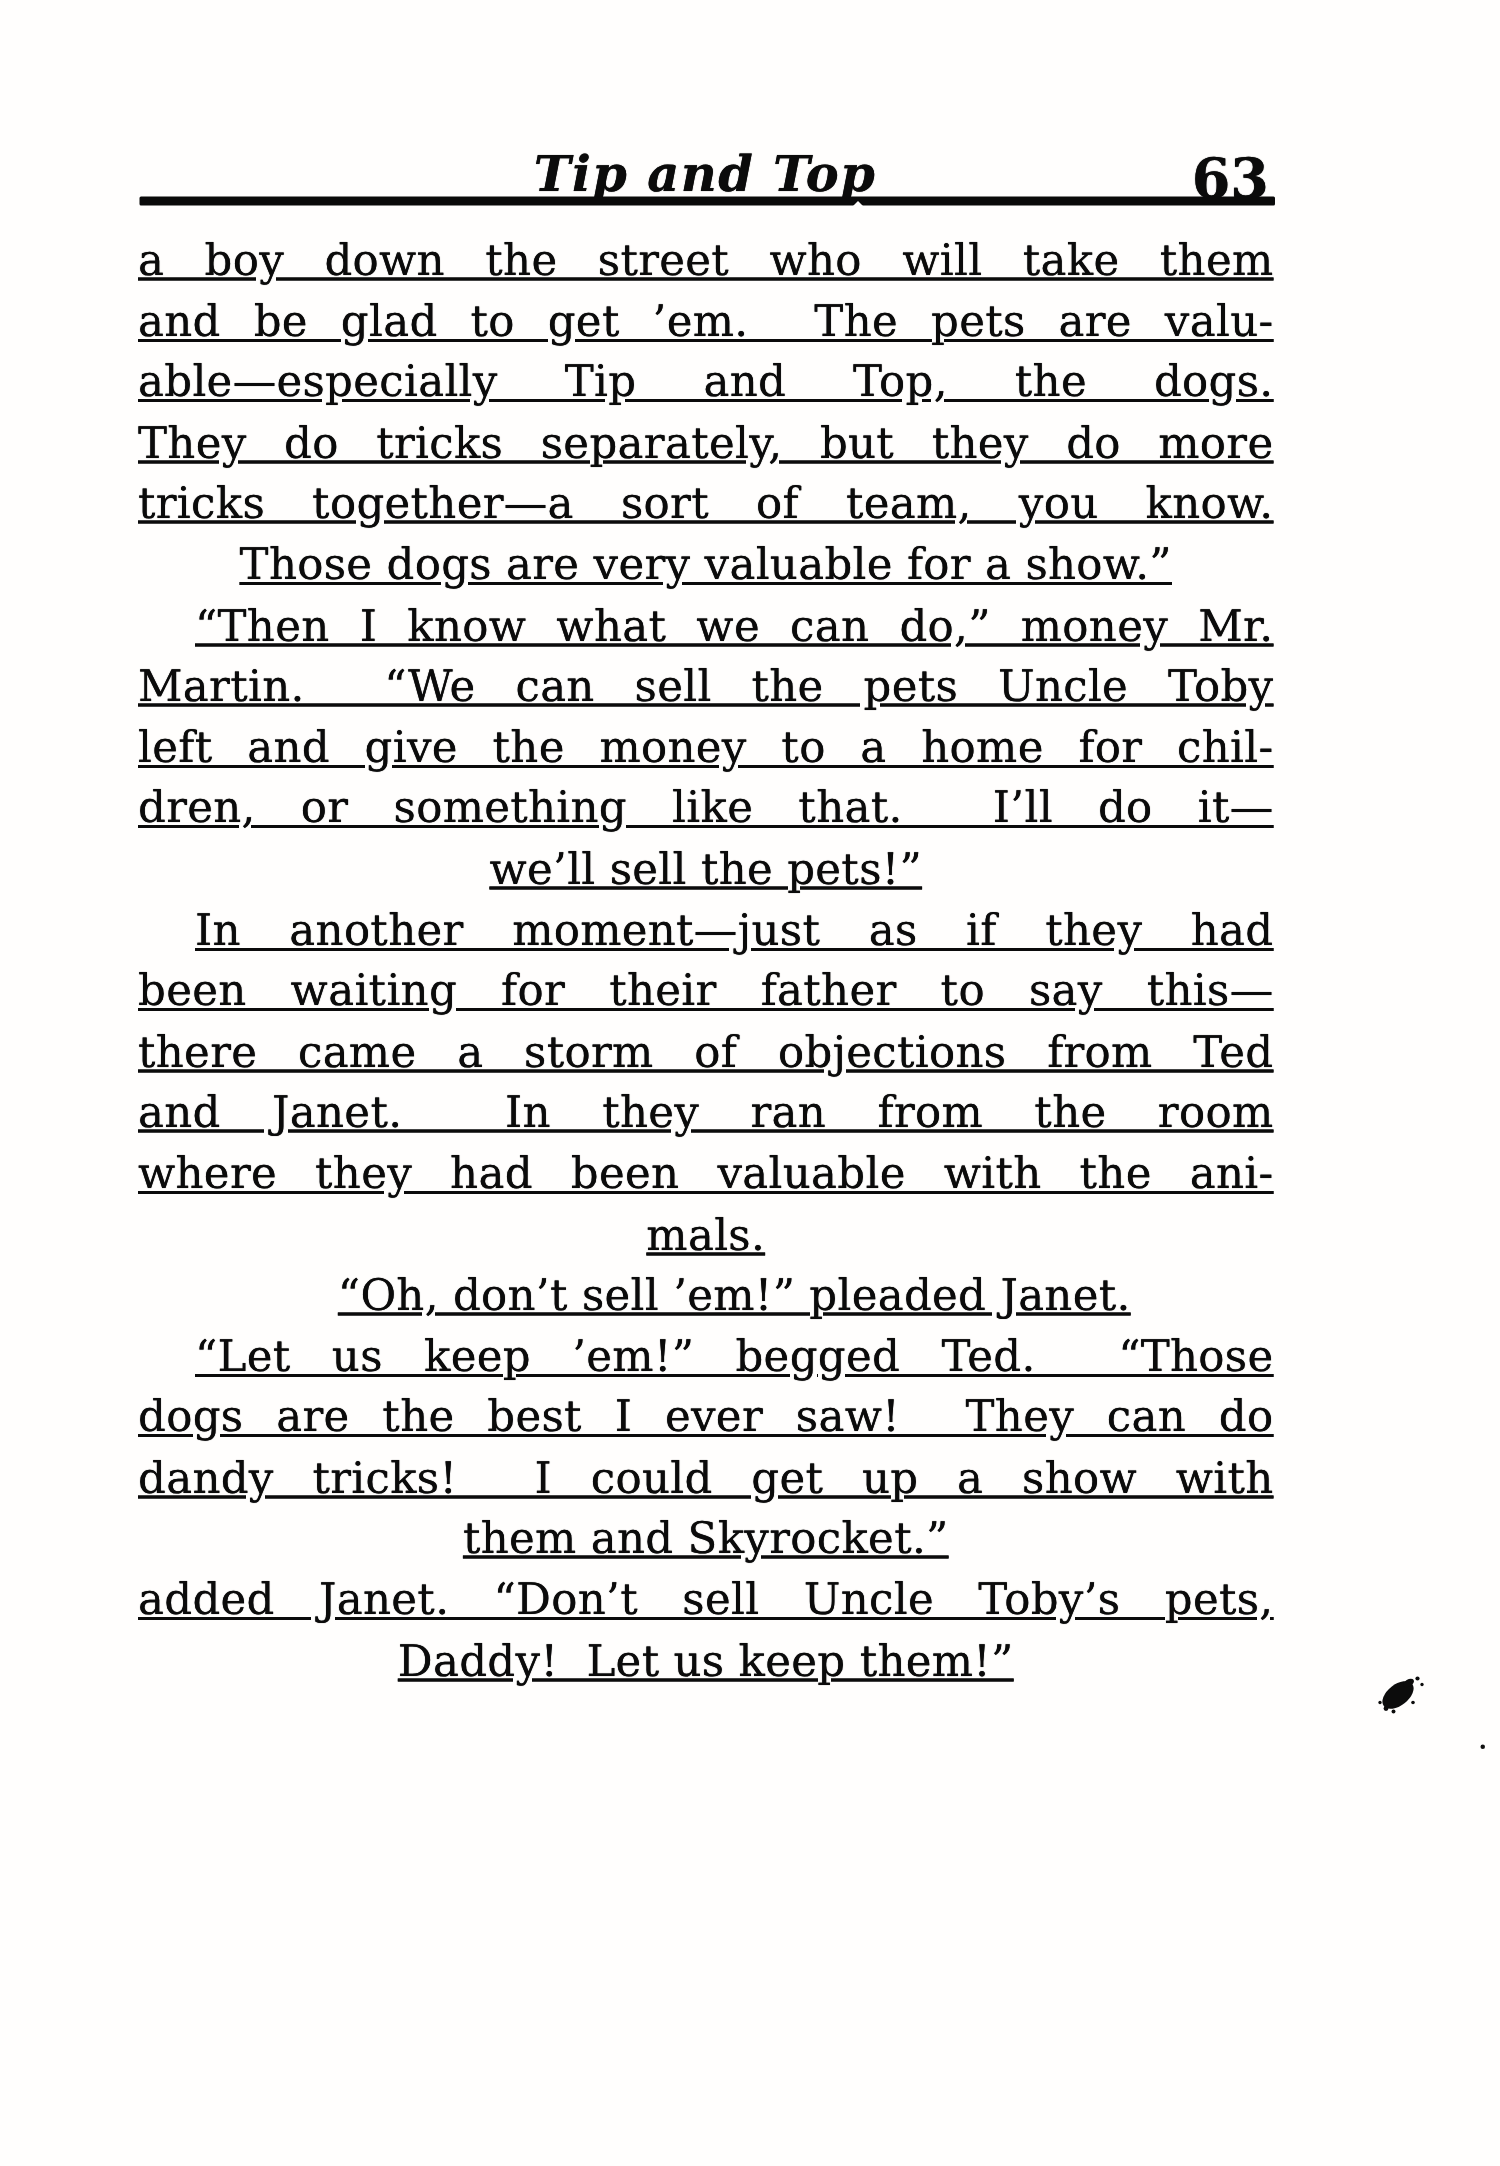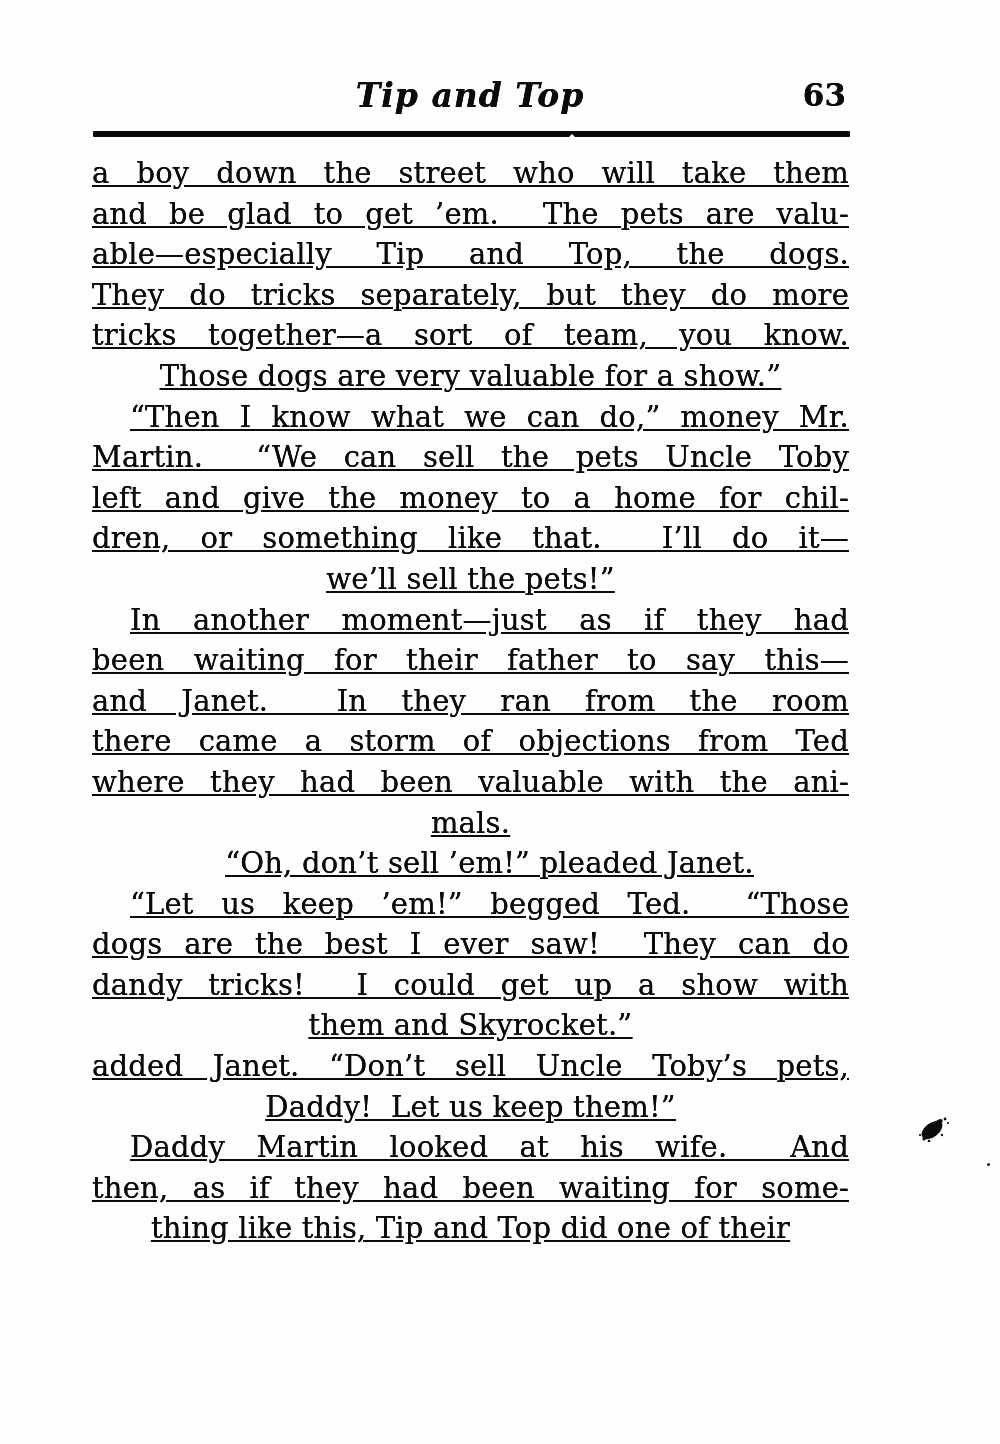--- a/index.html
+++ b/index.html
@@ -9,40 +9,40 @@
     width: 1000px;
     height: 1444px;
     background: #fffefd;
     color: #0b0b0b;
     font-family: "DejaVu Serif", "Liberation Serif", serif;
     overflow: hidden;
   }
   .running-head {
     position: absolute;
     left: 92px;
-    top: 76px;
+    top: 96px;
     width: 756px;
     height: 46px;
   }
   .head-title {
     position: absolute;
     left: 0; right: 0;
     text-align: center;
     font-style: italic;
     font-weight: bold;
     font-size: 33px;
     letter-spacing: 1px;
     text-shadow: 0 0 0.5px #000;
   }
   .head-pagenum {
     position: absolute;
     right: 2px;
     top: 1px;
     font-weight: bold;
-    font-size: 31px;
+    font-size: 37px;
     text-shadow: 0 0 0.6px #000;
   }
   .head-rule {
     position: absolute;
     left: 93px;
     top: 131px;
     width: 757px;
     height: 6px;
     background: #0a0a0a;
     border-radius: 1px;
@@ -122,42 +122,37 @@
       <div>
         <div class="line indent">“Then I know what we can do,” money Mr.</div>
         <div class="line">Martin.&nbsp; “We can sell the pets Uncle Toby</div>
         <div class="line">left and give the money to a home for chil-</div>
         <div class="line">dren, or something like that.&nbsp; I’ll do it—</div>
         <div class="line last">we’ll sell the pets!”</div>
       </div>
       <div>
         <div class="line indent">In another moment—just as if they had</div>
         <div class="line">been waiting for their father to say this—</div>
+        <div class="line">there came a storm of objections from Ted</div>
         <div class="line">and Janet.&nbsp; In they ran from the room</div>
-        <div class="line">there came a storm of objections from Ted</div>
         <div class="line">where they had been valuable with the ani-</div>
         <div class="line last">mals.</div>
       </div>
       <div>
         <div class="line last indent">“Oh, don’t sell ’em!” pleaded Janet.</div>
       </div>
       <div>
         <div class="line indent">“Let us keep ’em!” begged Ted.&nbsp; “Those</div>
         <div class="line">dogs are the best I ever saw!&nbsp; They can do</div>
         <div class="line">dandy tricks!&nbsp; I could get up a show with</div>
         <div class="line last">them and Skyrocket.”</div>
       </div>
       <div>
         <div class="line">added Janet. “Don’t sell Uncle Toby’s pets,</div>
         <div class="line last">Daddy!&nbsp; Let us keep them!”</div>
-      </div>
-      <div>
-        <div class="line indent">Daddy Martin looked at his wife.&nbsp; And</div>
-        <div class="line">then, as if they had been waiting for some-</div>
-        <div class="line last">thing like this, Tip and Top did one of their</div>
       </div>
     </div>
 
   <svg class="ink-smudge" viewBox="0 0 44 44" xmlns="http://www.w3.org/2000/svg">
     <g fill="#0c0c0c">
       <ellipse cx="20" cy="22" rx="12" ry="7" transform="rotate(-38 20 22)"></ellipse>
       <ellipse cx="27" cy="14" rx="4" ry="2.4" transform="rotate(-30 27 14)"></ellipse>
       <circle cx="33" cy="11" r="1.4"></circle>
       <circle cx="36" cy="15" r="1.1"></circle>
       <circle cx="12" cy="31" r="1.6"></circle>

